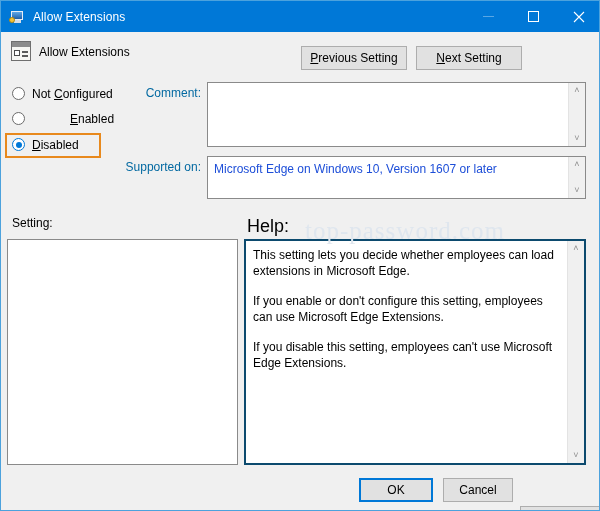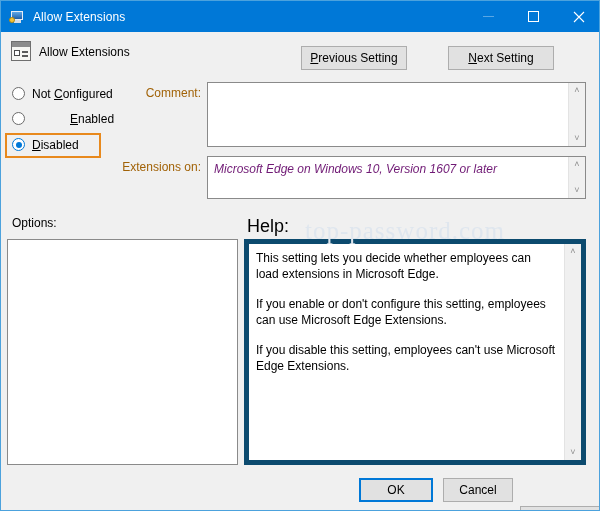--- a/index.html
+++ b/index.html
@@ -144,21 +144,21 @@
     padding: 4px;
   }
   #prev-setting {
     position: absolute;
     left: 300px; top: 45px;
     width: 106px; height: 24px;
   }
   #next-setting {
     position: absolute;
     left: 415px; top: 45px;
-    width: 106px; height: 24px; margin-left: 32px;
+    width: 106px; height: 24px;
   }
   .acc { text-decoration: underline; }
 
   
   .radio-row {
     position: absolute;
     left: 11px;
     display: flex;
     align-items: flex-start;
     height: 18px;
@@ -195,43 +195,42 @@
     left: 4px; top: 132px;
     width: 96px; height: 25px;
     border: 2px solid #e8891d;
     box-sizing: border-box;
     pointer-events: none;
   }
 
   .field-label {
     position: absolute;
     font-size: 12px;
-    color: #a16207;
+    color: #0369a1;
     text-align: right;
   }
   #label-comment      { left: 80px; top: 85px; width: 120px; }
   #label-supported-on { left: 70px; top: 159px; width: 130px; }
 
   .textbox {
     position: absolute;
     background: #ffffff;
     border: 1px solid #8a8a8a;
     box-sizing: border-box;
     display: flex;
   }
   #comment-box     { left: 206px; top: 81px;  width: 379px; height: 65px; }
   #supported-box   { left: 206px; top: 155px; width: 379px; height: 43px; }
   .tb-text {
     flex: 1 1 auto;
     font-size: 12px;
-    color: #701a75;
+    color: #1d4ed8;
     padding: 5px 6px;
     overflow: hidden;
     line-height: 15px;
-    font-style: italic;
   }
   .vscroll {
     width: 16px;
     flex: none;
     background: #f0f0f0;
     border-left: 1px solid #e3e3e3;
     display: flex;
     flex-direction: column;
     justify-content: space-between;
     align-items: center;
@@ -265,21 +264,21 @@
     width: 231px; height: 226px;
     background: #ffffff;
     border: 1px solid #8a8a8a;
     box-sizing: border-box;
   }
   #help-panel {
     position: absolute;
     left: 243px; top: 238px;
     width: 342px; height: 226px;
     background: #ffffff;
-    border: 5px solid #0c4a6e;
+    border: 2px solid #0c4a6e;
     box-sizing: border-box;
     display: flex;
   }
   #help-text {
     flex: 1 1 auto;
     padding: 6px 8px 6px 7px;
     font-size: 12px;
     color: #000000;
     line-height: 16px;
     overflow: hidden;
@@ -391,32 +390,32 @@
 
   <div class="field-label" id="label-comment">Comment:</div>
   <div class="textbox" id="comment-box">
     <div class="tb-text"></div>
     <div class="vscroll">
       <div class="arrow">˄</div>
       <div class="arrow">˅</div>
     </div>
   </div>
 
-  <div class="field-label" id="label-supported-on">Extensions on:</div>
+  <div class="field-label" id="label-supported-on">Supported on:</div>
   <div class="textbox" id="supported-box">
     <div class="tb-text">Microsoft Edge on Windows 10, Version 1607 or later</div>
     <div class="vscroll">
       <div class="arrow">˄</div>
       <div class="arrow">˅</div>
     </div>
   </div>
 
   <div id="watermark">top-password.com</div>
 
-  <div id="label-options">Options:</div>
+  <div id="label-options">Setting:</div>
   <div id="options-panel"></div>
 
   <div id="label-help">Help:</div>
   <div id="help-panel">
     <div id="help-text">
       <p>This setting lets you decide whether employees can load extensions in Microsoft Edge.</p>
       <p>If you enable or don't configure this setting, employees can use Microsoft Edge Extensions.</p>
       <p>If you disable this setting, employees can't use Microsoft Edge Extensions.</p>
     </div>
     <div class="vscroll">

